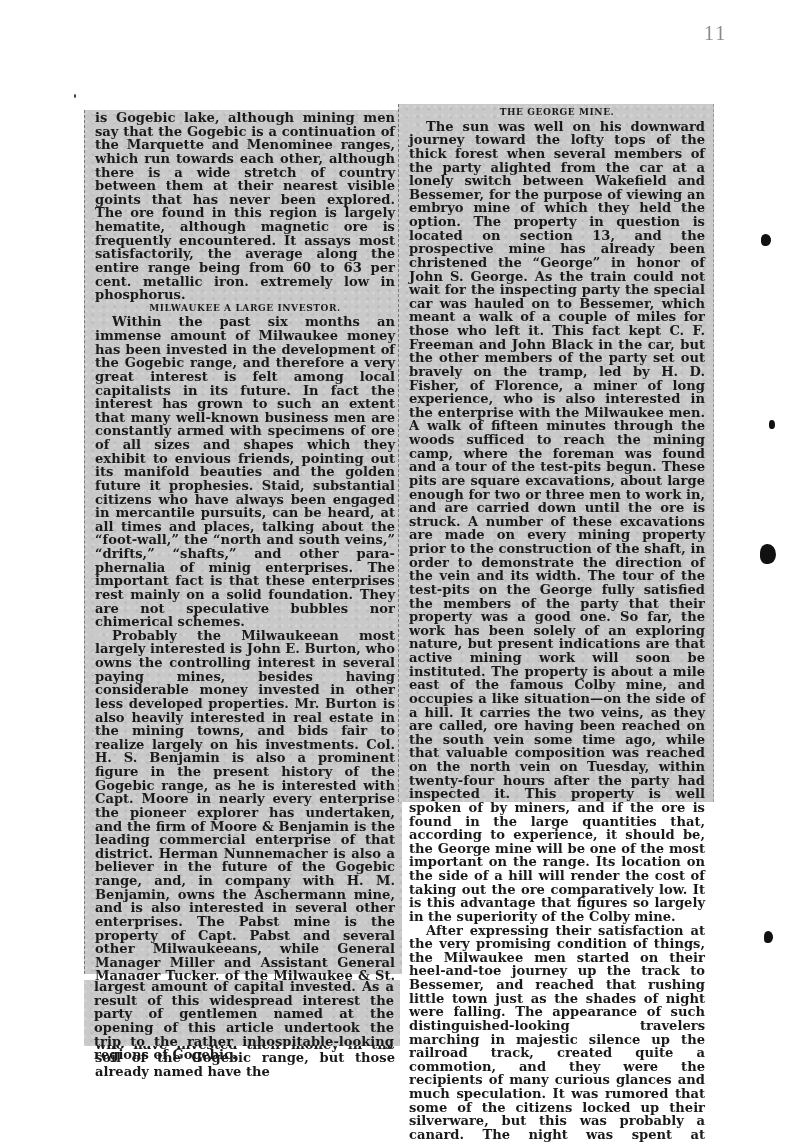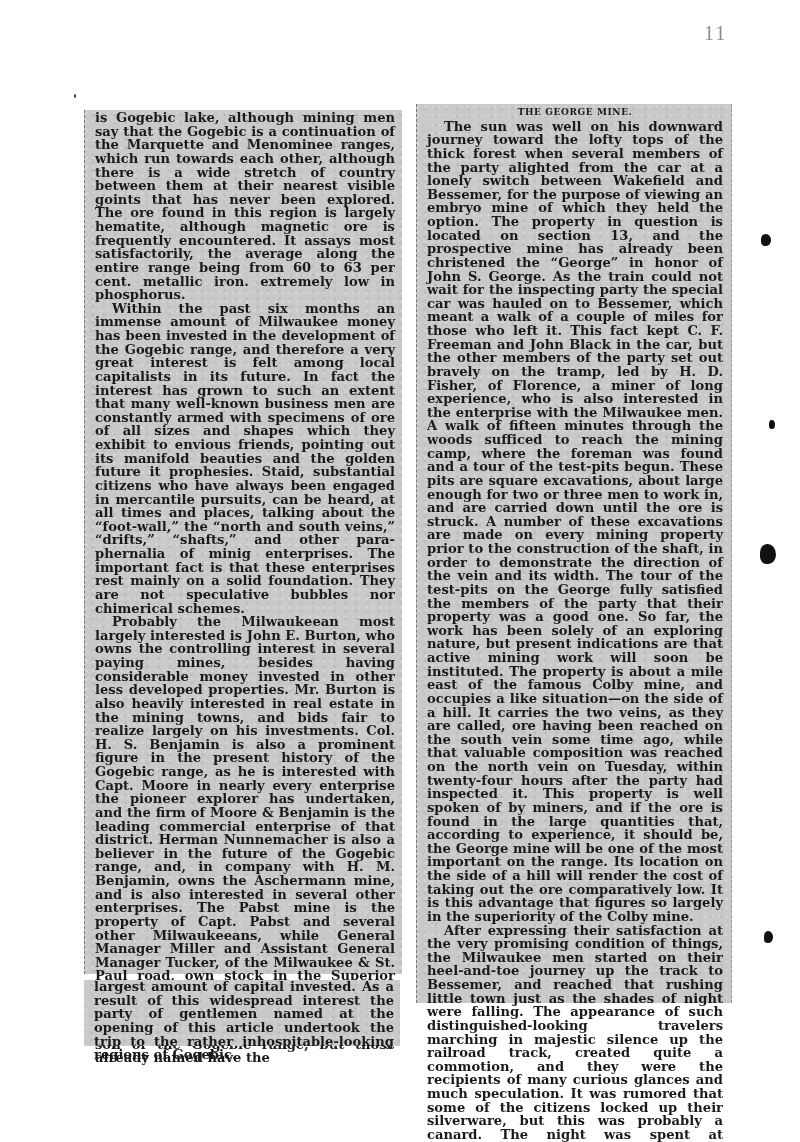--- a/index.html
+++ b/index.html
@@ -52,24 +52,24 @@
       height: 864px;
       border-left: 1px dashed #777;
     }
     .clip-left-bottom {
       left: 84px;
       top: 980px;
       width: 316px;
       height: 66px;
     }
     .clip-right {
-      left: 416px;
+      left: 398px;
       top: 104px;
       width: 316px;
-      height: 899px;
+      height: 698px;
       border-left: 1px dashed #777;
       border-right: 1px dashed #999;
     }
     .col {
       position: absolute;
       font-size: 13.1px;
       line-height: 13.62px;
       text-align: justify;
       hyphens: manual;
     }
@@ -111,20 +111,21 @@
 
 <div class="margin-mark" style="left:761px; top:234px; width:10px; height:12px;"></div>
 <div class="margin-mark" style="left:769px; top:420px; width:6px; height:9px;"></div>
 <div class="margin-mark" style="left:760px; top:544px; width:16px; height:20px;"></div>
 <div class="margin-mark" style="left:764px; top:931px; width:9px; height:12px;"></div>
 <div class="stray-mark" style="left:74px; top:94px; width:2px; height:4px;"></div>
 
 <div class="clipping clip-left-top">
   <div class="col col-left-a">
     <p class="noindent">is Gogebic lake, although mining men say that the Gogebic is a continuation of the Marquette and Menominee ranges, which run towards each other, although there is a wide stretch of country between them at their nearest visible goints that has never been ex­plored. The ore found in this region is largely hematite, although magnetic ore is frequently encountered. It assays most sat­isfactorily, the average along the entire range being from 60 to 63 per cent. metallic iron. extremely low in phosphorus.</p>
+    <p class="subhead">MILWAUKEE A LARGE INVESTOR.</p>
     <p>Within the past six months an immense amount of Milwaukee money has been in­vested in the development of the Gogebic range, and therefore a very great interest is felt among local capitalists in its future. In fact the interest has grown to such an extent that many well-known business men are con­stantly armed with specimens of ore of all sizes and shapes which they exhibit to envi­ous friends, pointing out its manifold beau­ties and the golden future it prophesies. Staid, substantial citizens who have always been engaged in mercantile pursuits, can be heard, at all times and places, talking about the “foot-wall,” the “north and south veins,” “drifts,” “shafts,” and other para­phernalia of minig enterprises. The import­ant fact is that these enterprises rest mainly on a solid foundation. They are not specu­lative bubbles nor chimerical schemes.</p>
     <p>Probably the Milwaukeean most largely interested is John E. Burton, who owns the controlling interest in several paying mines, besides having considerable money invested in other less developed properties. Mr. Burton is also heavily interested in real estate in the mining towns, and bids fair to realize largely on his investments. Col. H. S. Benjamin is also a prominent figure in the present history of the Gogebic range, as he is interested with Capt. Moore in nearly every enterprise the pioneer explorer has undertaken, and the firm of Moore &amp; Ben­jamin is the leading commercial enterprise of that district. Herman Nunnemacher is also a believer in the future of the Gogebic range, and, in company with H. M. Benja­min, owns the Aschermann mine, and is also interested in several other enterprises. The Pabst mine is the property of Capt. Pabst and several other Milwaukeeans, while Gen­eral Manager Miller and Assistant General Manager Tucker, of the Milwaukee &amp; St. Paul road, own stock in the Superior mine, and are also interested in the development of the “George.” There are also a great many other Milwaukeeans who have invest­ed their money in the soil of the Gogebic range, but those already named have the</p>
   </div>
 </div>
 
 <div class="clipping clip-left-bottom">
   <div class="col col-left-b">
     <p class="noindent">largest amount of capital invested. As a re­sult of this widespread interest the party of gentlemen named at the opening of this article undertook the trip to the rather in­hospitable-looking regions of Gogebic.</p>
   </div>
 </div>

